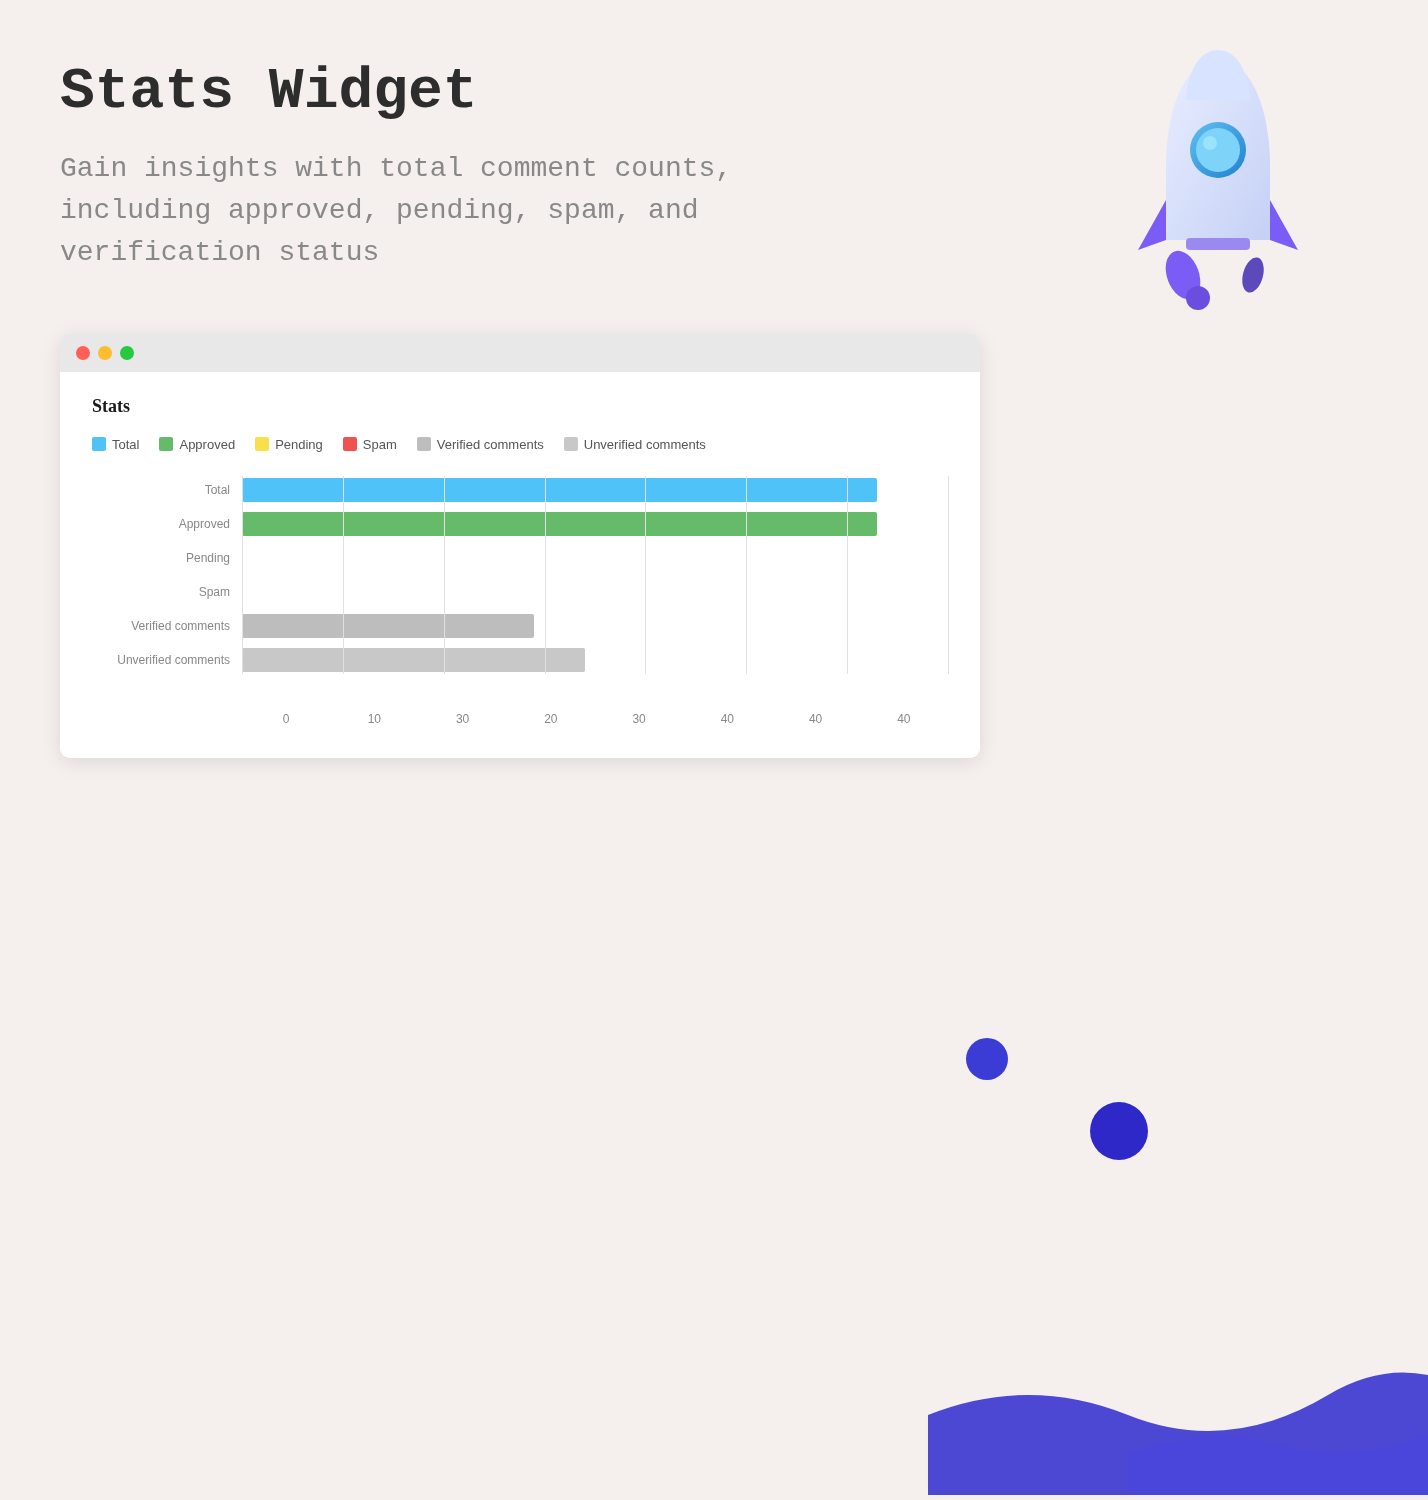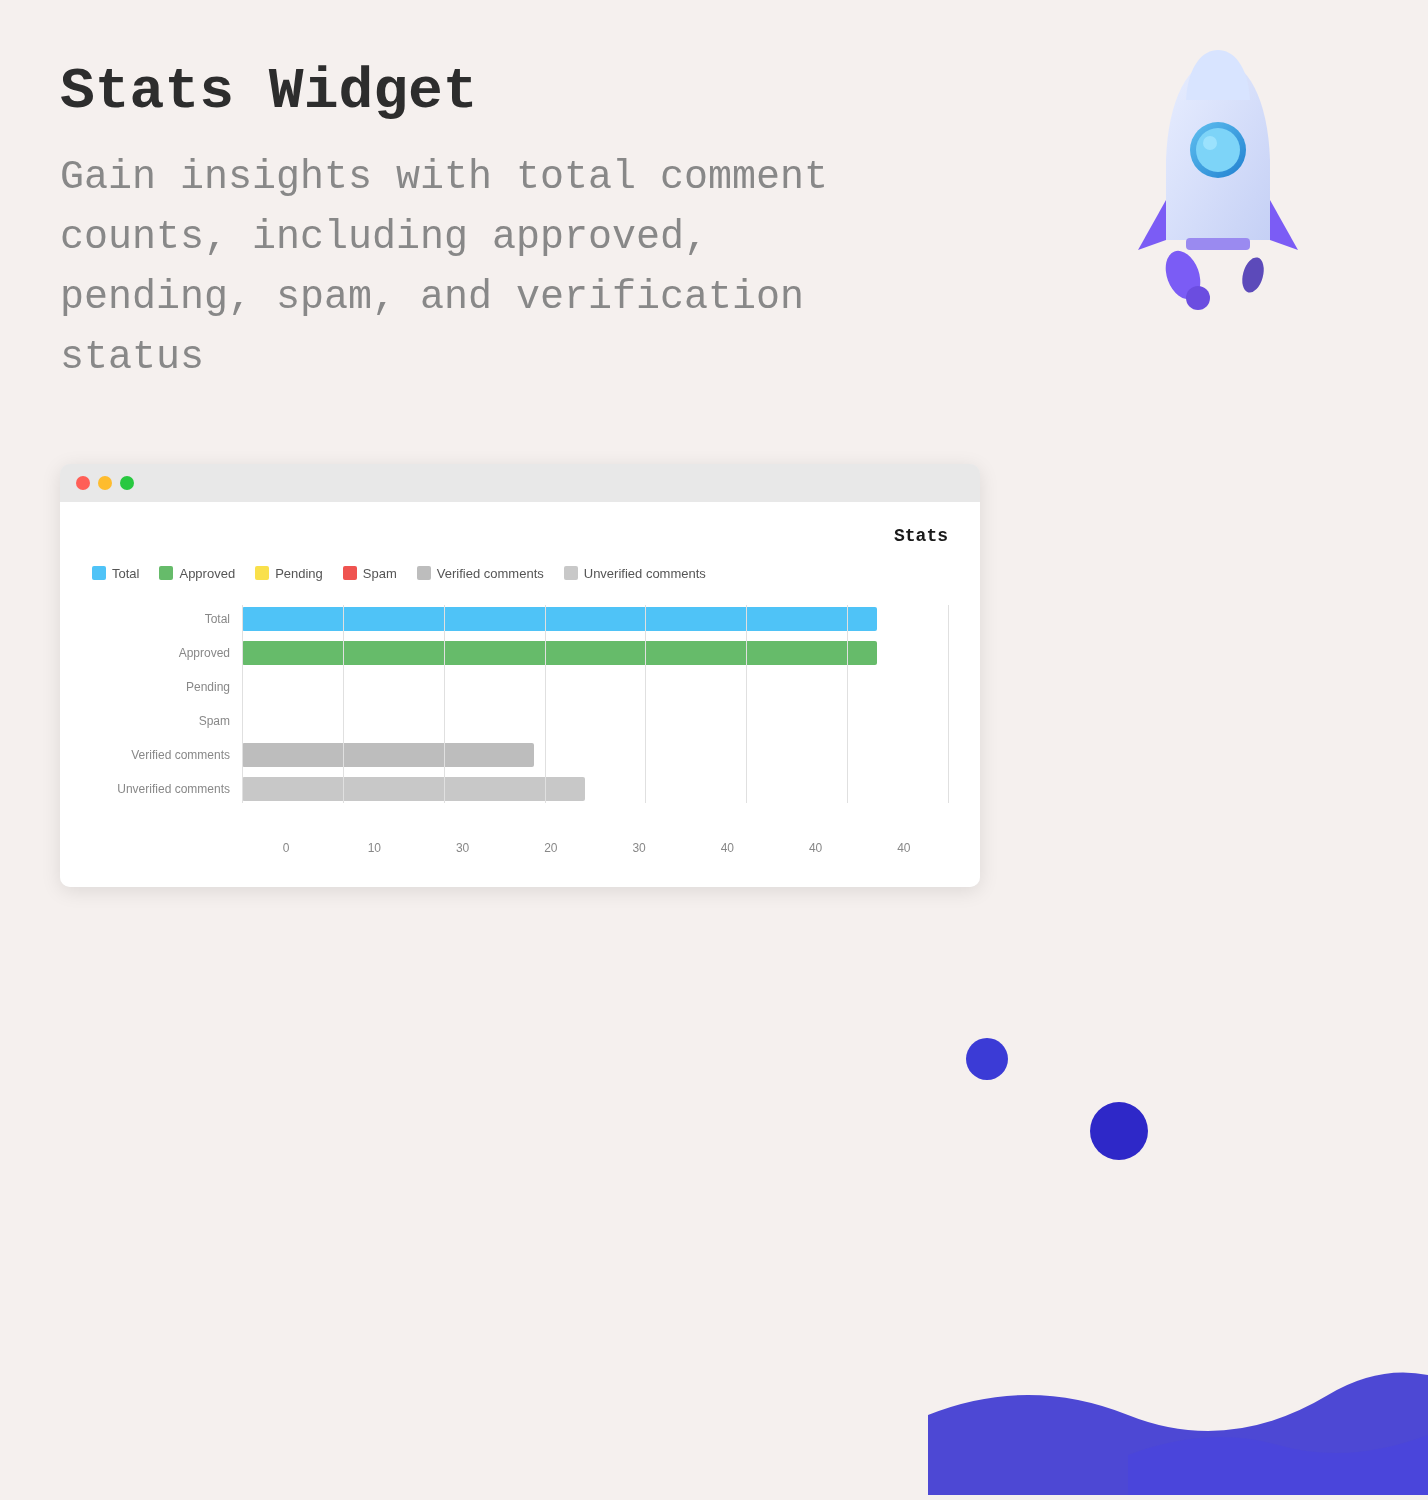--- a/index.html
+++ b/index.html
@@ -13,34 +13,34 @@
       overflow: hidden;
     }
 
     .main-container {
       padding: 60px 60px 60px 60px;
       position: relative;
     }
 
     .header-section {
       position: relative;
-      margin-bottom: 76px;
+      margin-bottom: 60px;
     }
 
     .page-title {
       font-size: 58px;
       font-weight: 800;
       color: #2d2d2d;
       font-family: 'Courier New', Courier, monospace;
       line-height: 1.1;
       margin-bottom: 24px;
     }
 
     .page-description {
-      font-size: 40px;
+      font-size: 28px;
       color: #888888;
       font-family: 'Courier New', Courier, monospace;
       line-height: 1.5;
       max-width: 780px;
       font-weight: 400;
     }
 
     .rocket-container {
       position: absolute;
       top: -20px;
@@ -82,26 +82,25 @@
     .dot-red { background: #ff5f57; }
     .dot-yellow { background: #febc2e; }
     .dot-green { background: #28c840; }
 
     .browser-content {
       background: #ffffff;
       padding: 24px 32px 32px 32px;
     }
 
     .chart-title {
-      font-family: Liberation Mono, monospace;
+      font-family: Liberation Serif, serif;
       font-size: 18px;
       font-weight: 700;
       color: #1a1a1a;
       margin-bottom: 20px;
-      text-align: right;
     }
 
     
     .chart-legend {
       display: flex;
       flex-wrap: wrap;
       gap: 20px;
       margin-bottom: 24px;
       font-family: -apple-system, BlinkMacSystemFont, 'Segoe UI', sans-serif;
       font-size: 13px;

